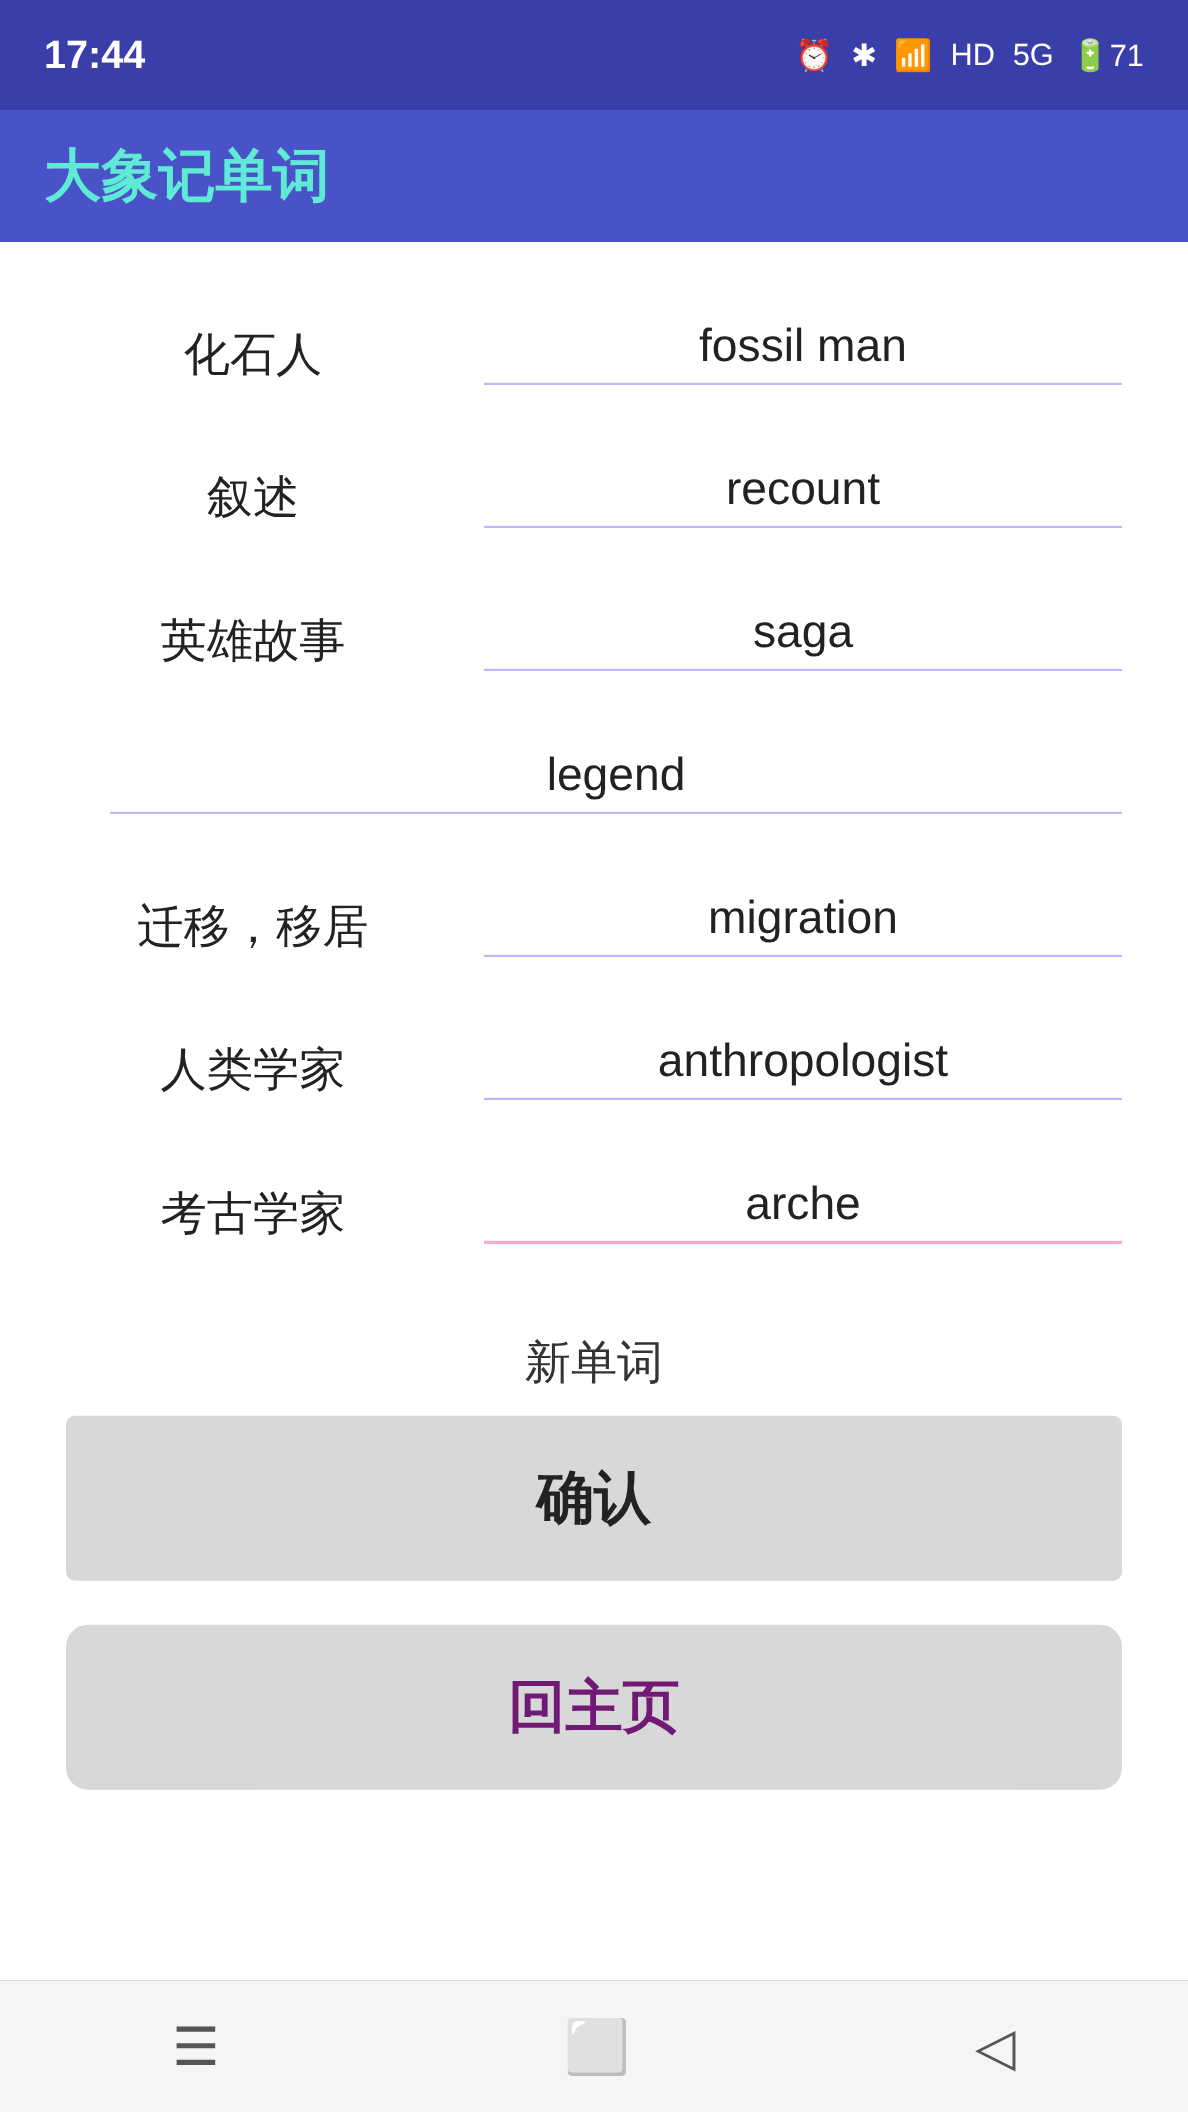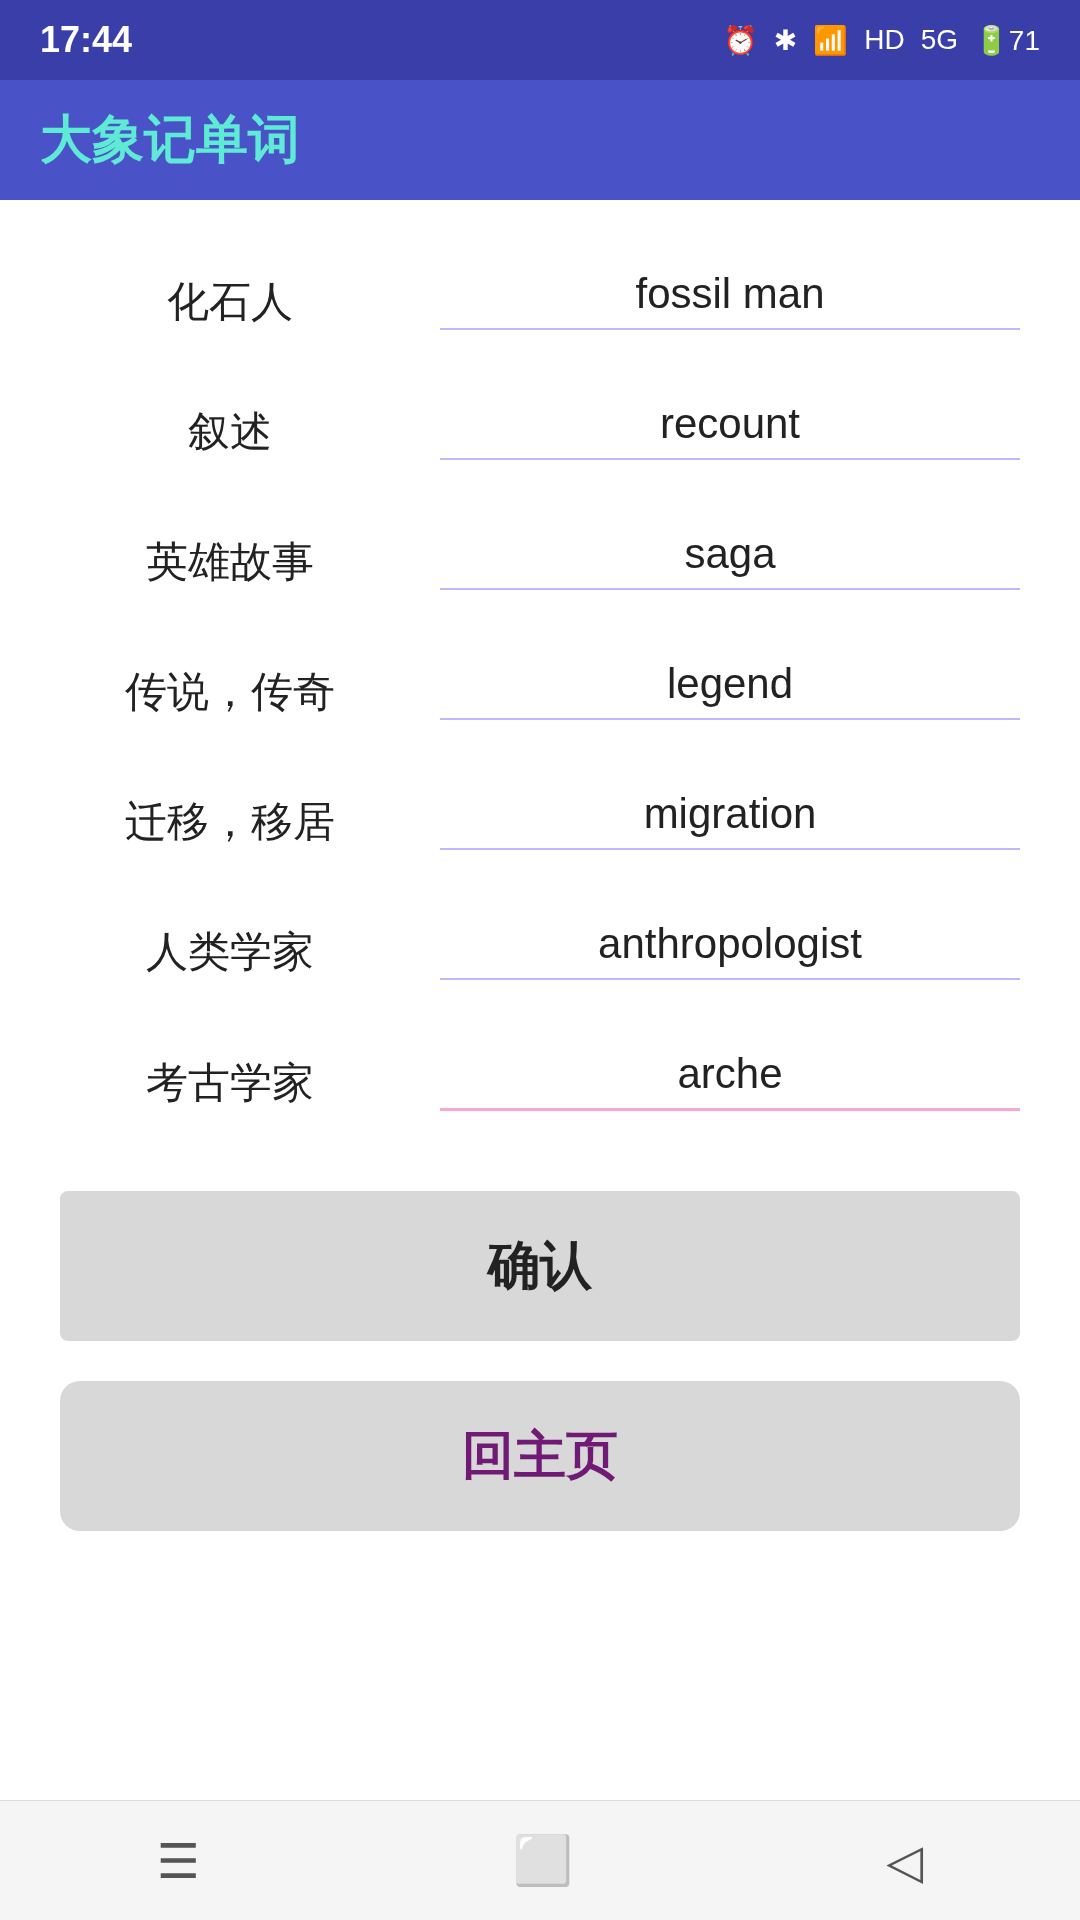--- a/index.html
+++ b/index.html
@@ -19,21 +19,21 @@
     }
 
     
     .status-bar {
       background: #3a3ea8;
       color: white;
       display: flex;
       justify-content: space-between;
       align-items: center;
       padding: 18px 40px;
-      height: 80px;
+      height: 100px;
     }
 
     .status-time {
       font-size: 36px;
       font-weight: bold;
     }
 
     .status-icons {
       display: flex;
       align-items: center;
@@ -181,38 +181,38 @@
       </div>
       <div class="word-row">
         <div class="chinese-label">叙述</div>
         <div class="english-input-container"><input type="text" class="english-input" value="recount" style=""></div>
       </div>
       <div class="word-row">
         <div class="chinese-label">英雄故事</div>
         <div class="english-input-container"><input type="text" class="english-input" value="saga" style=""></div>
       </div>
       <div class="word-row">
-        <div class="chinese-label">传说，传奇</div>
         <div class="english-input-container"><input type="text" class="english-input" value="legend" style=""></div>
       </div>
       <div class="word-row">
         <div class="chinese-label">迁移，移居</div>
         <div class="english-input-container"><input type="text" class="english-input" value="migration" style=""></div>
       </div>
       <div class="word-row">
         <div class="chinese-label">人类学家</div>
         <div class="english-input-container"><input type="text" class="english-input" value="anthropologist" style=""></div>
       </div>
       <div class="word-row">
         <div class="chinese-label">考古学家</div>
         <div class="english-input-container"><input type="text" class="english-input active-input" value="arche" style=""></div>
       </div>
     </div>
 
   <div class="new-word-section">
+    <div class="new-word-label">新单词</div>
     <button class="btn-confirm">确认</button>
     <button class="btn-home">回主页</button>
   </div>
 
 </div>
 
 <div class="nav-bar">
   <span class="nav-icon">☰</span>
   <span class="nav-icon">⬜</span>
   <span class="nav-icon">◁</span>

